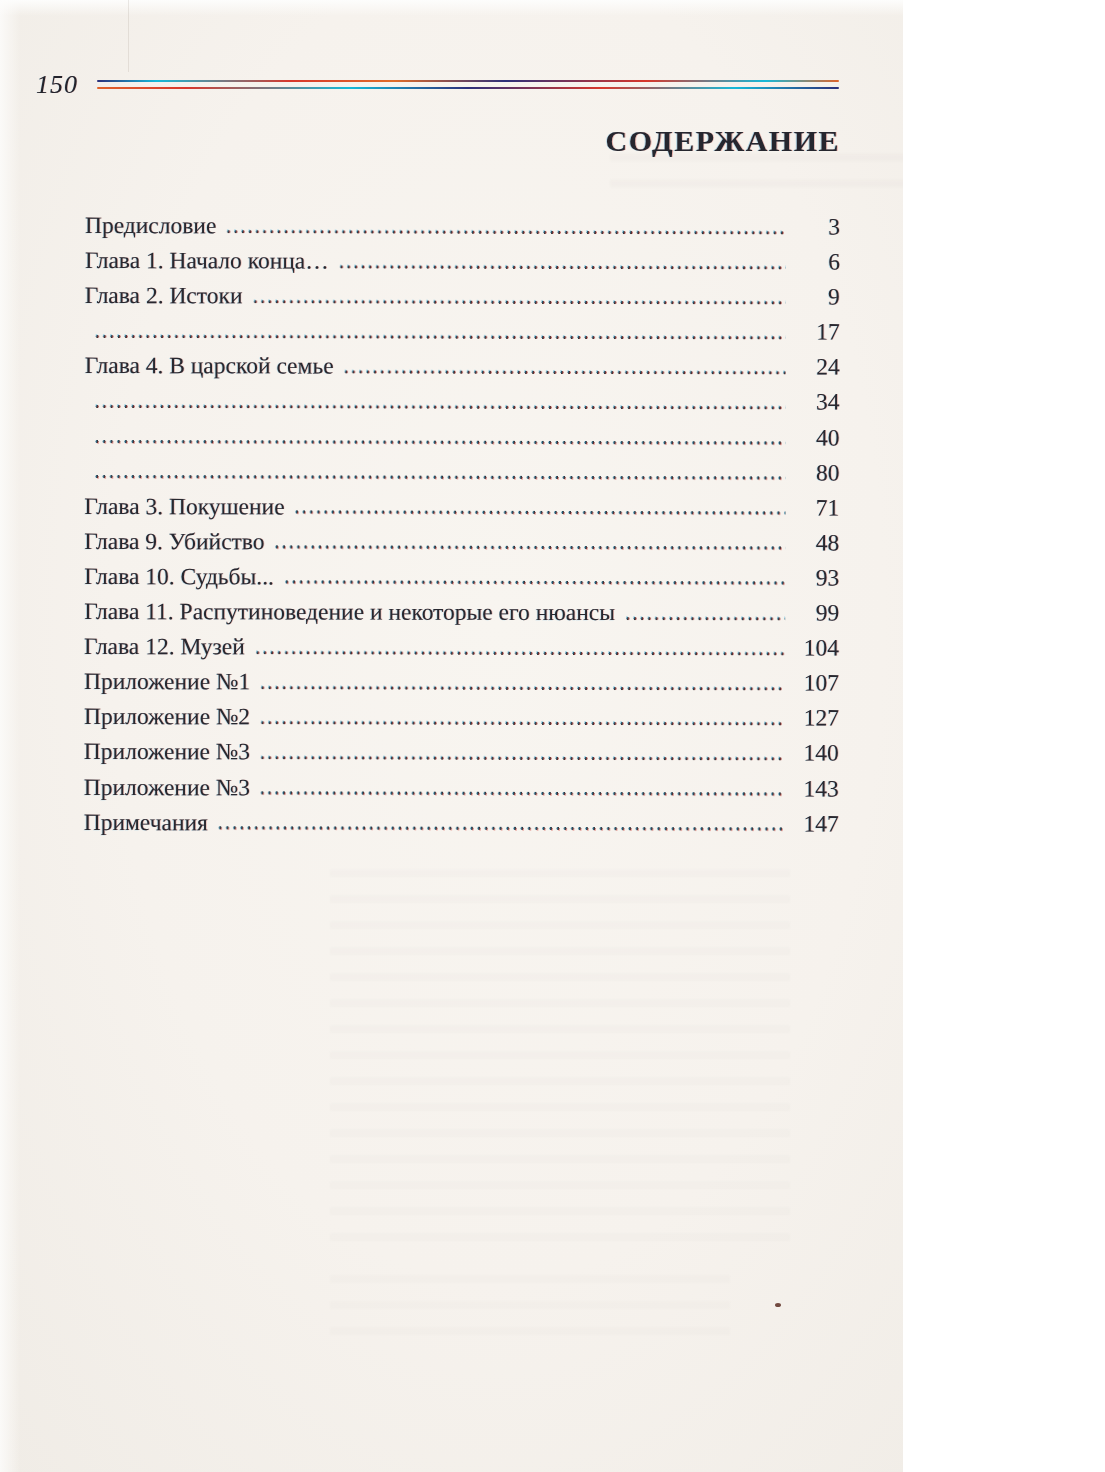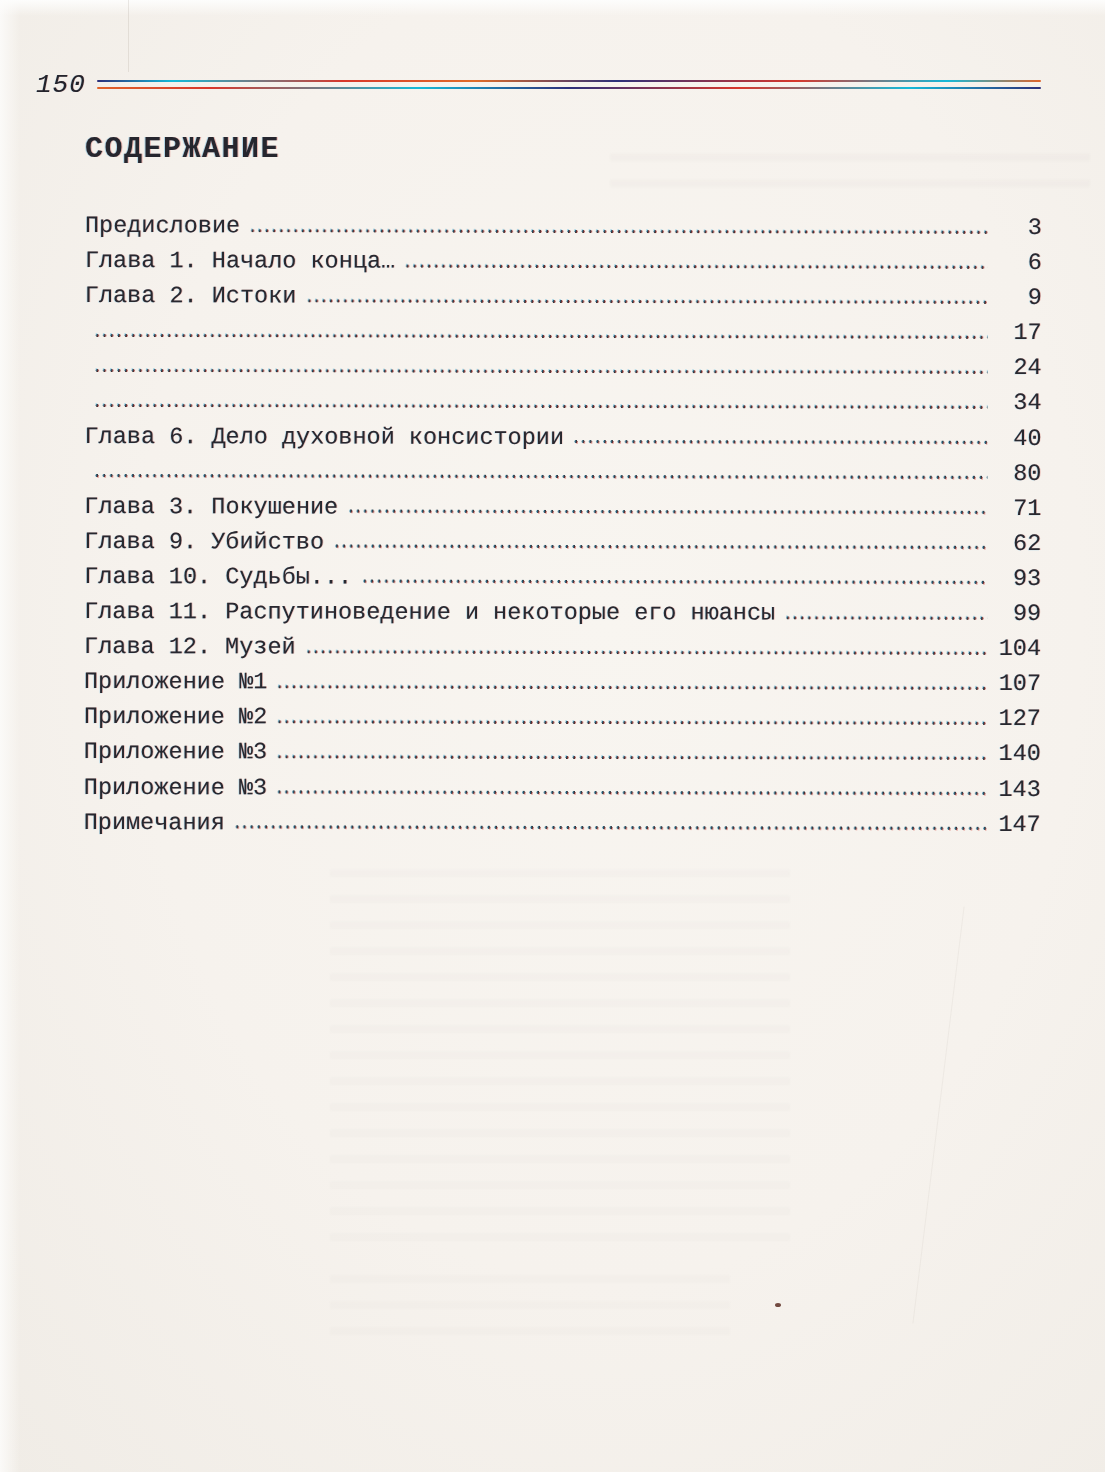--- a/index.html
+++ b/index.html
@@ -1,21 +1,21 @@
 <!DOCTYPE html>
 <html><head>
 <meta charset="utf-8">
 <style>
   html, body { margin: 0; padding: 0; background: #ffffff; }
   .page {
     position: relative;
-    width: 1105px;
+    width: 903px;
     height: 1472px;
     overflow: hidden;
-    font-family: Liberation Mono, monospace;
+    font-family: Liberation Serif, serif;
     background:
       linear-gradient(180deg, #fdfdfc 0px, rgba(253,253,252,0) 16px),
       linear-gradient(90deg, #fbfaf8 0px, rgba(251,250,248,0) 20px),
       radial-gradient(ellipse at 55% 42%, #f8f5f0 0%, #f6f2ed 55%, #f0ece6 100%);
     color: #26262c;
   }
 
   
   .ghost {
     position: absolute;
@@ -74,23 +74,23 @@
     top: 7px;
     background: linear-gradient(90deg,
       #e0632a 0%, #d8372b 12%, #15b9d8 34%, #2c2f7a 50%,
       #d8372b 68%, #15b9d8 86%, #2c2f7a 100%);
   }
 
   .title {
     position: absolute;
     left: 85px;
     right: 63px;
-    top: 132px;
+    top: 124px;
     margin: 0;
-    text-align: left;
+    text-align: right;
     font-size: 30px;
     font-weight: bold;
     letter-spacing: 1.5px;
     color: #26262e;
     text-shadow: 0.9px 0 0 rgba(205,50,40,0.30), -0.9px 0.3px 0 rgba(30,150,210,0.30);
   }
 
   .toc {
     position: absolute;
     left: 85px;
@@ -165,50 +165,50 @@
     <span class="toc-dots"></span>
     <span class="toc-page">9</span>
   </div>
 
   <div class="toc-row">
     <span class="toc-dots"></span>
     <span class="toc-page">17</span>
   </div>
 
   <div class="toc-row">
+    <span class="toc-label">Глава 4. В царской семье</span>
     <span class="toc-dots"></span>
     <span class="toc-page">24</span>
   </div>
 
   <div class="toc-row">
     <span class="toc-dots"></span>
     <span class="toc-page">34</span>
   </div>
 
   <div class="toc-row">
-    <span class="toc-label">Глава 6. Дело духовной консистории</span>
     <span class="toc-dots"></span>
     <span class="toc-page">40</span>
   </div>
 
   <div class="toc-row">
     <span class="toc-dots"></span>
     <span class="toc-page">80</span>
   </div>
 
   <div class="toc-row">
     <span class="toc-label">Глава 3. Покушение</span>
     <span class="toc-dots"></span>
     <span class="toc-page">71</span>
   </div>
 
   <div class="toc-row">
     <span class="toc-label">Глава 9. Убийство</span>
     <span class="toc-dots"></span>
-    <span class="toc-page">62</span>
+    <span class="toc-page">48</span>
   </div>
 
   <div class="toc-row">
     <span class="toc-label">Глава 10. Судьбы...</span>
     <span class="toc-dots"></span>
     <span class="toc-page">93</span>
   </div>
 
   <div class="toc-row">
     <span class="toc-label">Глава 11. Распутиноведение и некоторые его нюансы</span>

